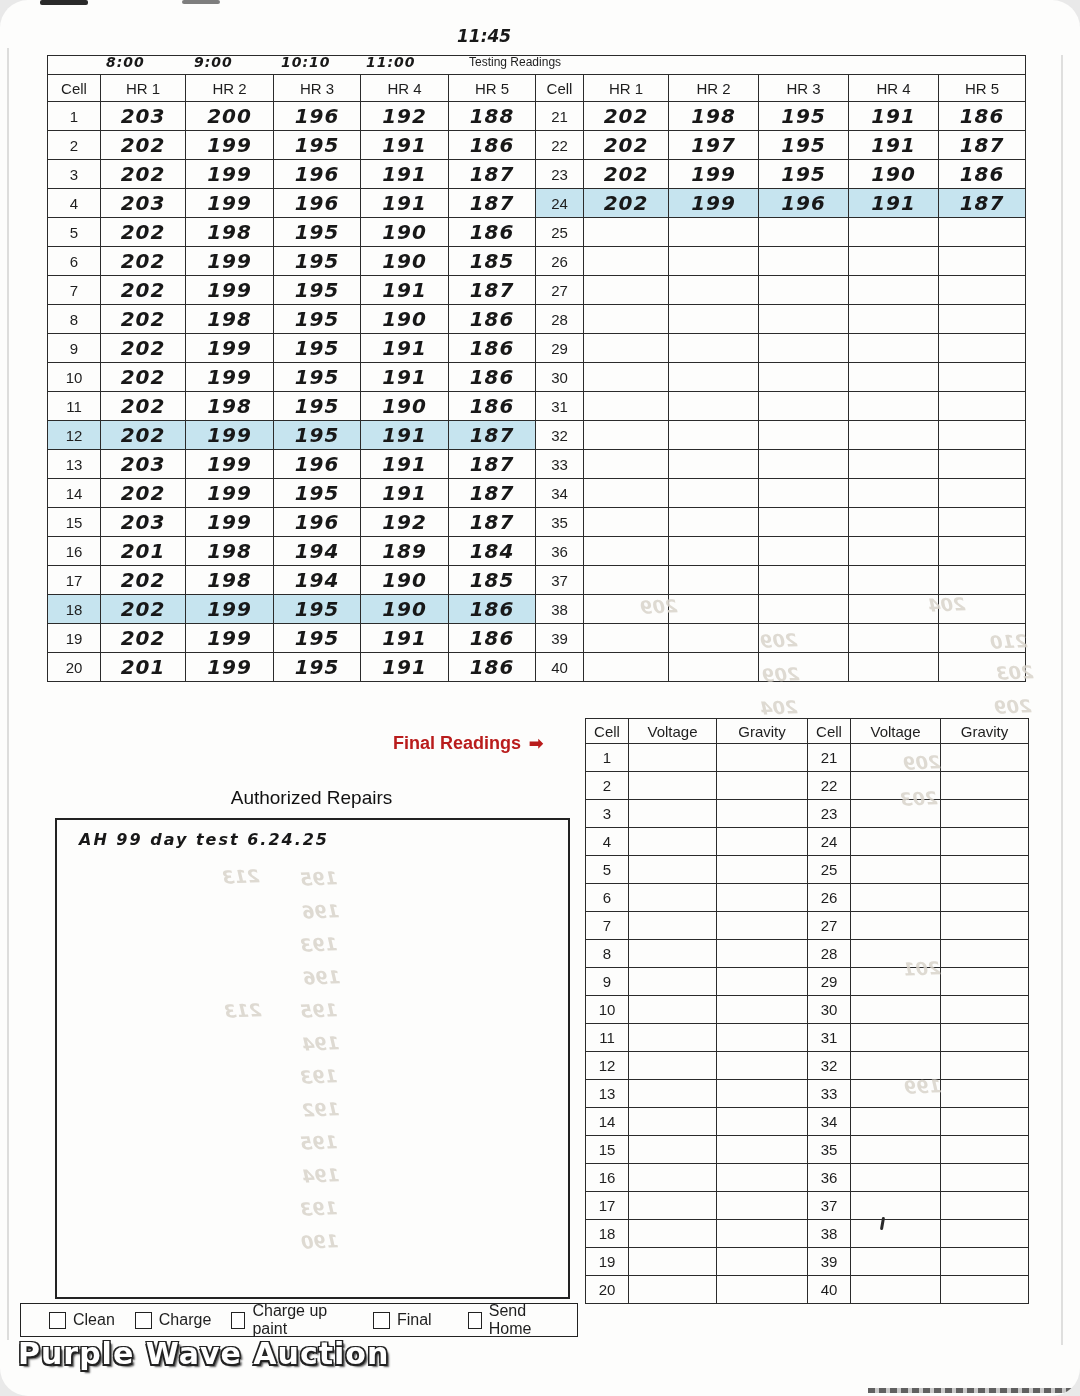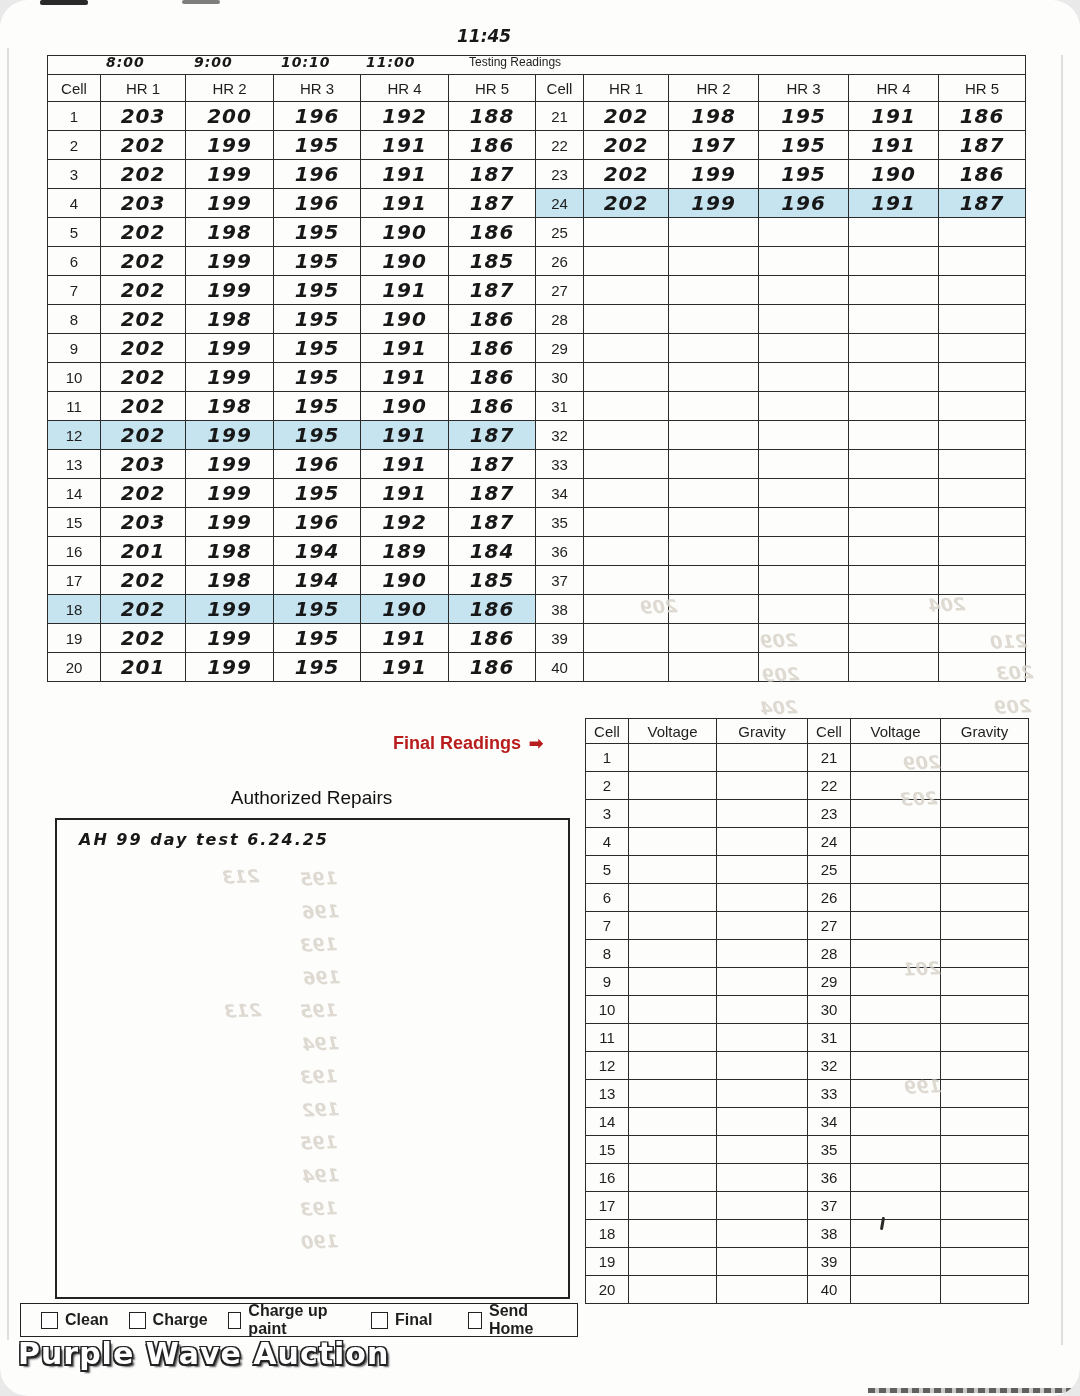--- a/index.html
+++ b/index.html
@@ -32,21 +32,21 @@
   .ftable th{height:24px;font-size:15px;font-weight:400;}
   .ftable td{height:27px;font-size:15px;}
   .final-label{position:absolute;left:393px;top:733px;font-size:18px;font-weight:600;color:#b91c1c;}
   .final-label .arrow{font-size:17px;margin-left:8px;}
   
   .ar-title{position:absolute;left:55px;top:787px;width:513px;text-align:center;font-size:19px;color:#111;}
   .ar-box{position:absolute;left:55px;top:818px;width:511px;height:477px;border:2px solid #222;}
   .ar-note{position:absolute;left:22px;top:10px;font-size:16px;letter-spacing:2px;}
   
   .cb-strip{position:absolute;left:20px;top:1303px;width:558px;height:34px;border:1.5px solid #222;
-            display:flex;align-items:center;padding-left:20px;box-sizing:border-box;font-weight:bold;}
+            display:flex;align-items:center;padding-left:28px;box-sizing:border-box;}
   .cb-item{display:flex;align-items:center;margin-right:20px;}
   .cb-item:nth-child(3){margin-right:28px;}
   .cb-item:nth-child(4){margin-right:36px;}
   .cb-box{width:15px;height:15px;border:1.7px solid #222;margin-right:7px;background:#fff;}
   .cb-lbl{font-size:16px;}
   
   .watermark{position:absolute;left:18px;top:1336px;font-size:30px;font-weight:800;letter-spacing:1px;
     font-family:"DejaVu Sans", sans-serif;color:#fff;
     text-shadow:-1.5px -1.5px 0 #222,1.5px -1.5px 0 #222,-1.5px 1.5px 0 #222,1.5px 1.5px 0 #222,
                 3px 3px 2px #555;}

